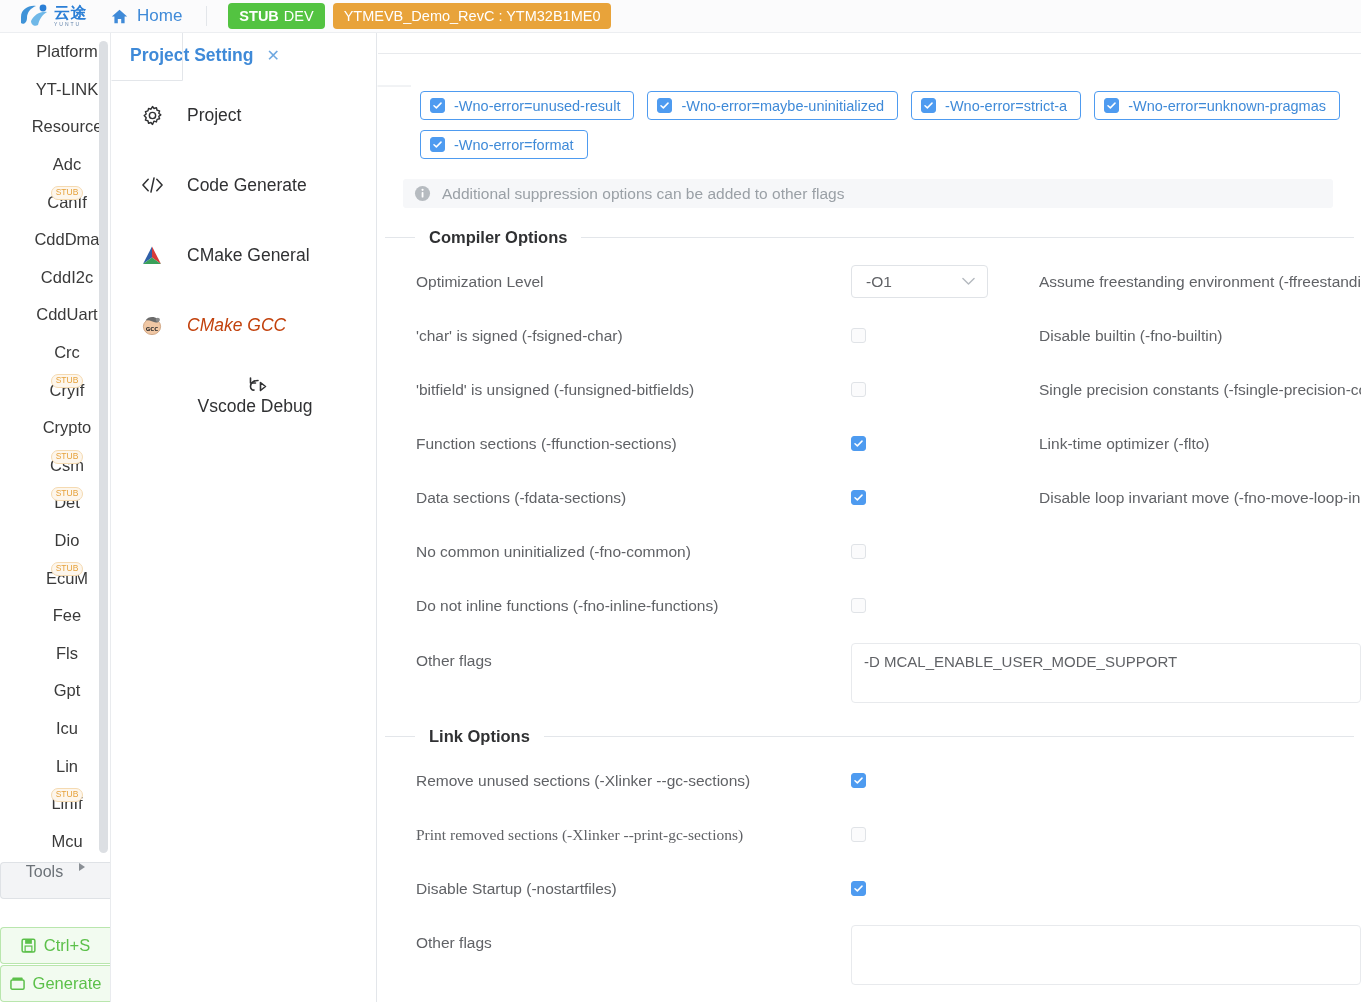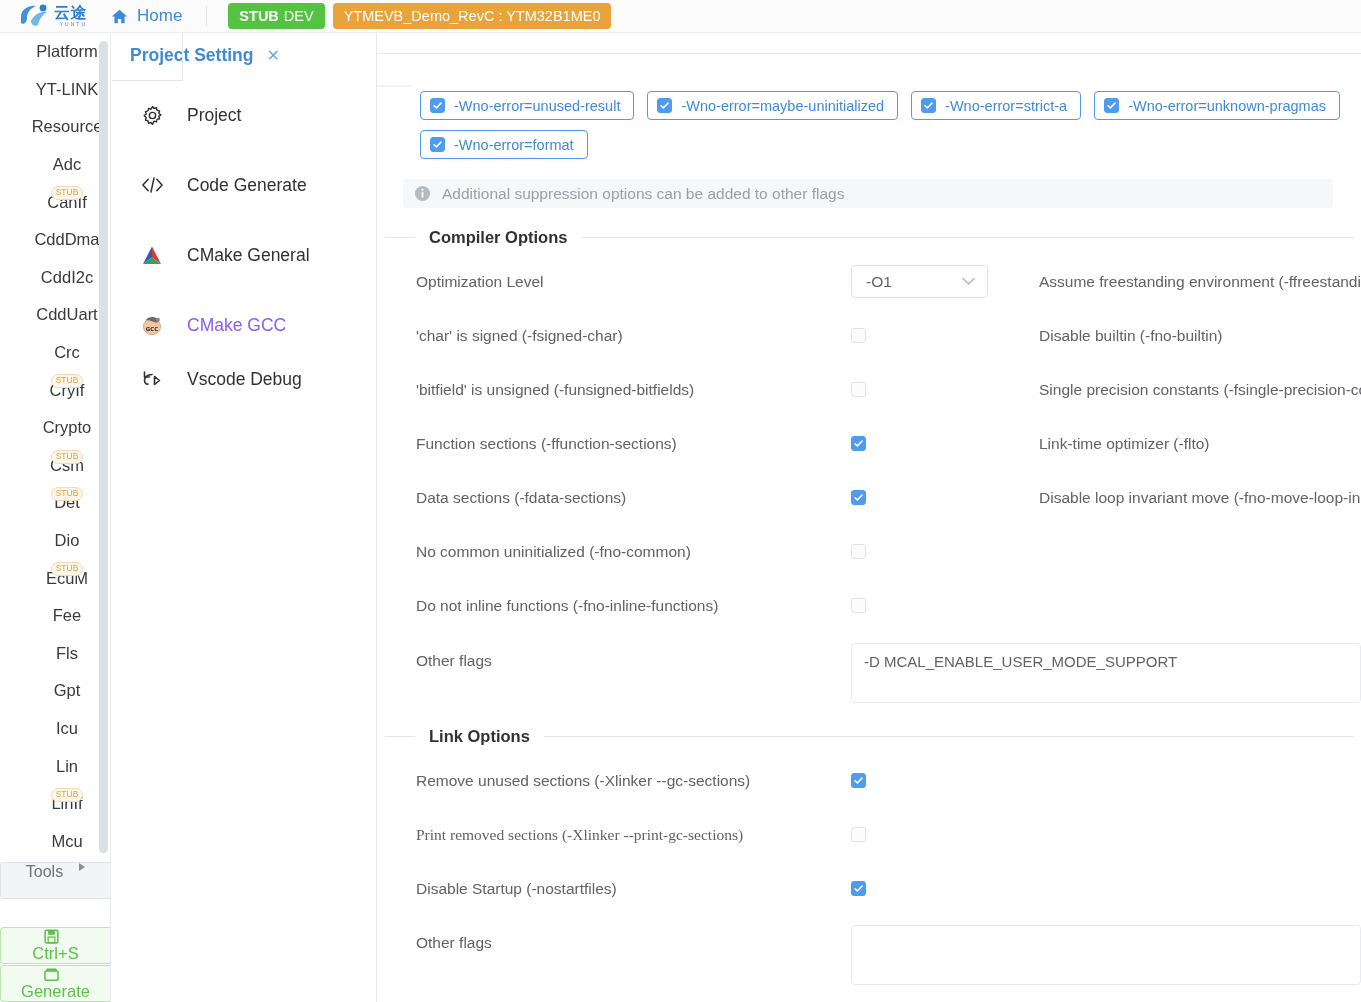--- a/index.html
+++ b/index.html
@@ -22,21 +22,21 @@
     z-index: 40;
   }
   .brand-logo {
     display: flex; align-items: center;
     margin-left: 18px;
   }
   .brand-swoosh { width: 32px; height: 26px; }
   .brand-cn {
     margin-left: 4px;
     display: flex; flex-direction: column;
-    align-items: flex-end; line-height: 1;
+    align-items: flex-start; line-height: 1;
   }
   .brand-cn-main {
     font-size: 16px; color: #2b7fd6; font-weight: 700;
     letter-spacing: 0.5px;
   }
   .brand-cn-sub {
     font-size: 5px; color: #5d7fa8; letter-spacing: 2px;
     margin-top: 1px;
   }
   .home-link {
@@ -120,21 +120,20 @@
     border-top: 4.5px solid transparent;
     border-bottom: 4.5px solid transparent;
   }
   .action-button {
     position: absolute; left: 0; width: 110px; height: 37px;
     display: flex; align-items: center; justify-content: center;
     font-size: 16.5px; cursor: pointer;
     border: 1px solid;
     border-right: none;
     border-radius: 4px 0 0 4px;
-    flex-direction: column;
   }
   #btn-save   { top: 894px; background: #f2fbf0; border-color: #b9e6ad; color: #5cc04a; }
   #btn-generate{ top: 932px; background: #f2fbf0; border-color: #b9e6ad; color: #5cc04a; }
   .action-button .ic { margin-right: 8px; display: flex; align-items: center; }
 
   
   #nav-panel {
     position: absolute; top: 33px; left: 111px;
     width: 266px; height: 969px;
     background: #fff;
@@ -163,21 +162,21 @@
     cursor: pointer;
   }
   .nav-item .nav-ico {
     width: 26px; margin-left: 136px;
     display: flex; align-items: center; justify-content: center;
   }
   .nav-item .nav-label {
     margin-left: 0px; padding-left: 22px;
     font-size: 17.5px; color: #303133;
   }
-  .nav-item.active .nav-label { color: #8b5cf6; }
+  .nav-item.active .nav-label { color: #c2410c; font-style: italic; }
 
   
   #content {
     position: absolute; top: 33px; left: 378px;
     width: 983px; height: 969px;
     background: #fff;
     overflow: hidden;
   }
   #content-topline {
     position: absolute; top: 20px; left: 0;
@@ -460,21 +459,21 @@
           <svg width="22" height="22" viewBox="0 0 22 22">
             <ellipse cx="11" cy="12.6" rx="8.6" ry="8" fill="#f0c7a4"></ellipse>
             <ellipse cx="11" cy="12.6" rx="8.6" ry="8" fill="none" stroke="#c89b76" stroke-width="0.8"></ellipse>
             <path d="M4.5 6.5 C7 2.5, 13 2, 16.5 5 C18.5 6.8, 17.5 9, 15 8.5 C12 8, 8 5.5, 4.5 6.5 Z" fill="#6b6b6b"></path>
             <circle cx="16.8" cy="5.8" r="2.1" fill="#8a8a8a"></circle>
             <text x="11" y="16.6" font-size="5.4" font-family="DejaVu Sans, sans-serif" font-weight="bold" fill="#2a2a2a" text-anchor="middle">GCC</text>
           </svg>
         </span>
         <span class="nav-label">CMake GCC</span>
       </div>
-      <div class="nav-item" style="top: 326px;">
+      <div class="nav-item" style="top: 342px; flex-direction: column;">
         <span class="nav-ico" style="margin-left: 28px;">
           <svg width="22" height="21" viewBox="0 0 22 21">
             <path d="M11 5.5 C6.5 5.5, 3.5 8, 3.5 11.5 C3.5 14, 5.5 15.5, 7 15" fill="none" stroke="#303133" stroke-width="1.6" stroke-linecap="round"></path>
             <path d="M3.5 3 L3.5 8 L8.5 8" fill="none" stroke="#303133" stroke-width="1.6" stroke-linecap="round" stroke-linejoin="round"></path>
             <path d="M13.5 7.5 L18.5 11.5 L13.5 15.5 Z" fill="none" stroke="#303133" stroke-width="1.6" stroke-linejoin="round"></path>
           </svg>
         </span>
         <span class="nav-label">Vscode Debug</span>
       </div>
     </div>

